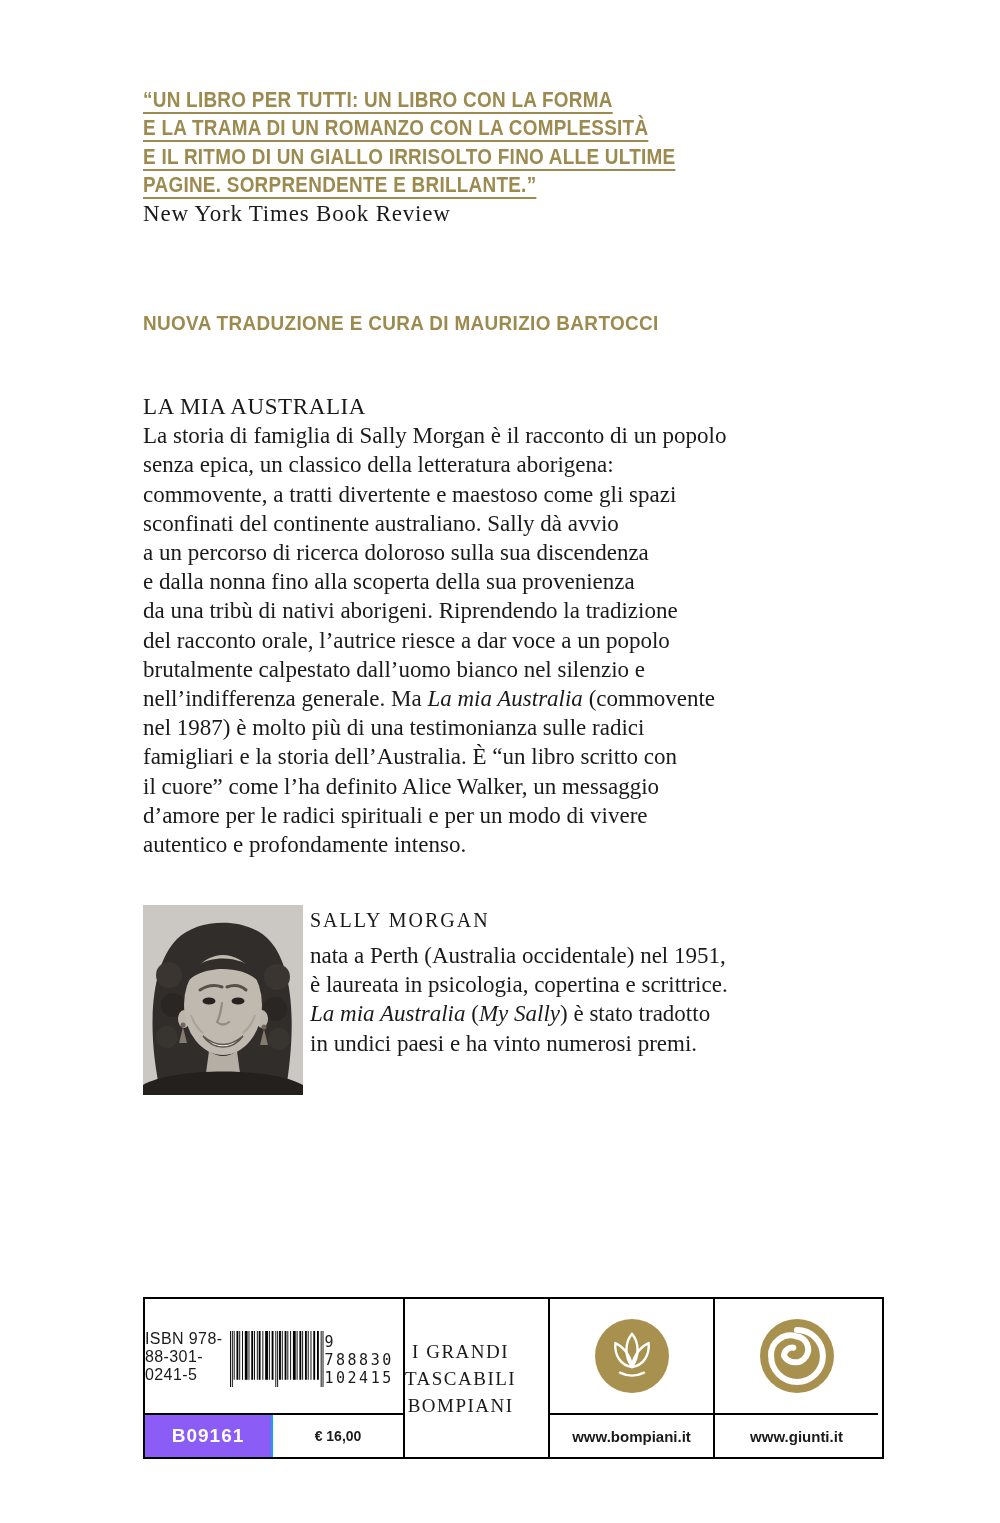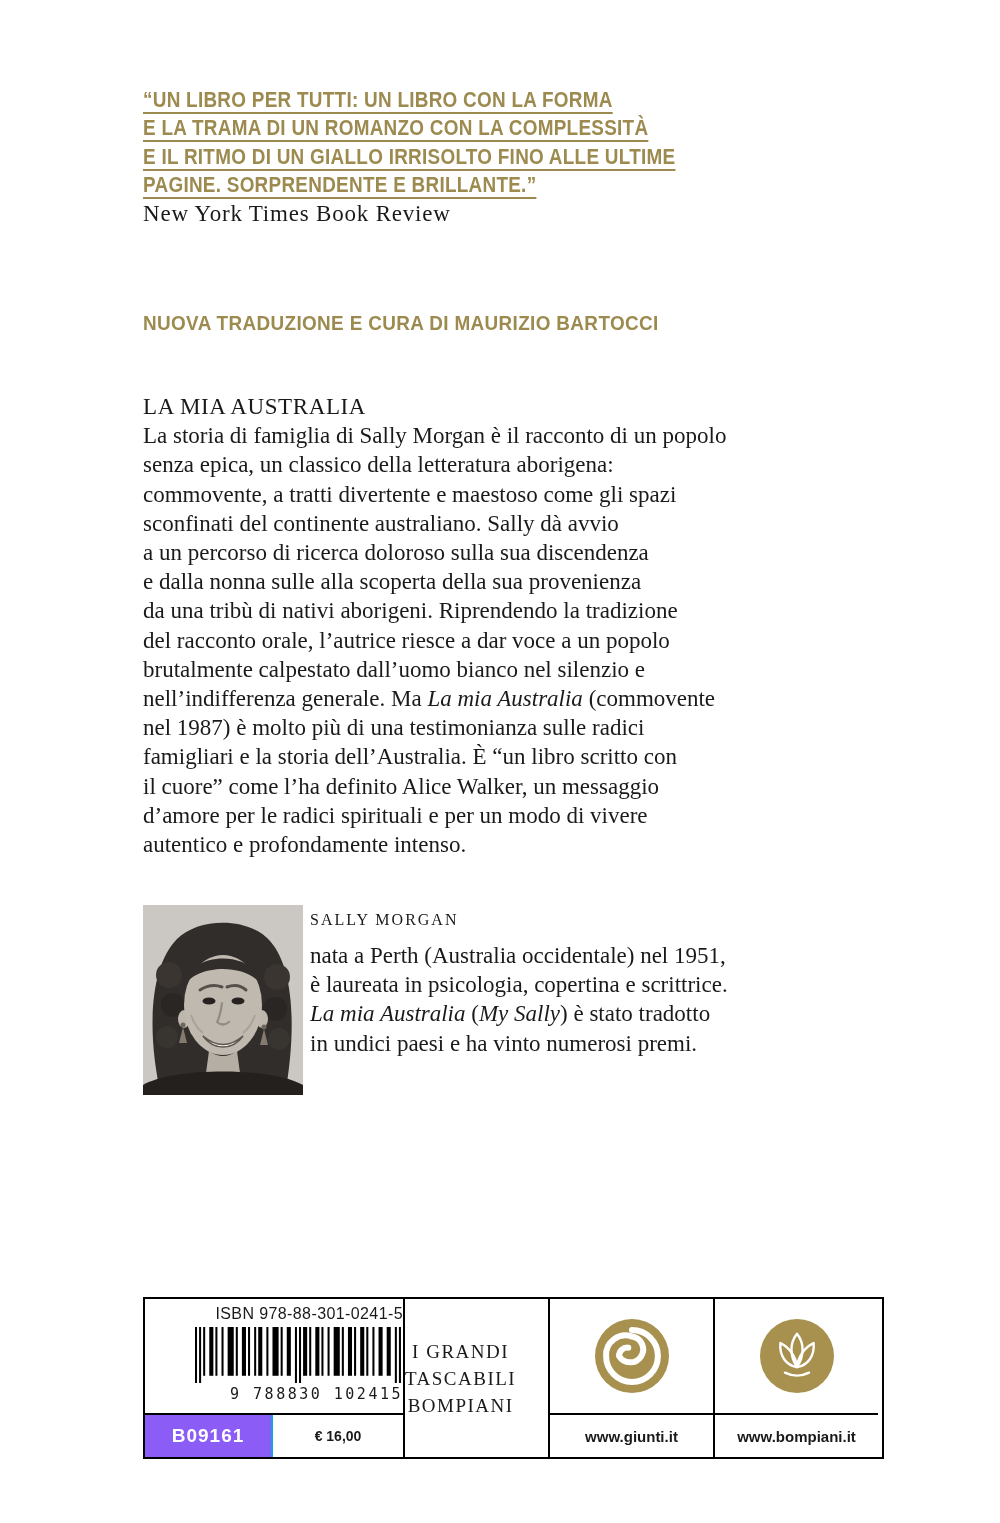--- a/index.html
+++ b/index.html
@@ -18,27 +18,27 @@
           font-size:21px;letter-spacing:.4px;color:var(--gold-text,#9c8a4f);
           transform:scaleX(.9);transform-origin:0 0;white-space:nowrap;}
 
   .synopsis{position:absolute;left:95px;top:380px;width:745px;font-size:23px;line-height:29.2px;}
   .synopsis-title{letter-spacing:.6px;}
   .synopsis i{font-style:italic;}
 
   .author{position:absolute;left:95px;top:893px;width:745px;height:195px;}
   .author-photo{position:absolute;left:0;top:0;width:160px;height:190px;display:block;}
   .author-text{position:absolute;left:167px;top:2px;width:575px;}
-  .author-name{font-size:16px;letter-spacing:2px;line-height:26px;margin-bottom:8px;}
+  .author-name{font-size:20px;letter-spacing:2px;line-height:26px;margin-bottom:8px;}
   .author-bio{font-size:23px;line-height:29.2px;}
 
   .footer{position:absolute;left:95px;top:1285px;width:737px;height:158px;border:2px solid #000;
           display:flex;font-family:"Liberation Sans",sans-serif;background:#fff;}
   .col-barcode{width:258px;display:flex;flex-direction:column;}
-  .bc-main{flex:1;display:flex;flex-direction:column;align-items:flex-end;padding-top:6px;}
+  .bc-main{flex:1;display:flex;flex-direction:row;align-items:center;padding-top:6px;}
   .isbn{font-size:16px;letter-spacing:.4px;margin-bottom:4px;}
   .barcode-svg{width:208px;height:56px;display:block;}
   .digits{font-family:"DejaVu Sans Mono",monospace;font-size:15px;letter-spacing:2.5px;margin-top:2px;}
   .code-row{height:42px;border-top:2px solid #000;display:flex;}
   .code-box{width:126px;background:#8b5cf6;color:#fff;font-weight:700;font-size:19px;letter-spacing:1px;
             display:flex;align-items:center;justify-content:center;}
   .price{flex:1;border-left:2px solid #0ea5e9;display:flex;align-items:center;justify-content:center;
          font-weight:700;font-size:14px;}
   .col-series{width:143px;border-left:2px solid #000;display:flex;align-items:center;justify-content:flex-start;
               font-family:"Liberation Serif",serif;}
@@ -71,21 +71,21 @@
   <div class="banner">NUOVA TRADUZIONE E CURA DI MAURIZIO BARTOCCI</div>
 
   <div class="synopsis">
     <div class="synopsis-title">LA MIA AUSTRALIA</div>
     <div class="synopsis-body">
         <div><span>La storia di famiglia di Sally Morgan è il racconto di un popolo</span></div>
         <div><span>senza epica, un classico della letteratura aborigena:</span></div>
         <div><span>commovente, a tratti divertente e maestoso come gli spazi</span></div>
         <div><span>sconfinati del continente australiano. Sally dà avvio</span></div>
         <div><span>a un percorso di ricerca doloroso sulla sua discendenza</span></div>
-        <div><span>e dalla nonna sulle alla scoperta della sua provenienza</span></div>
+        <div><span>e dalla nonna fino alla scoperta della sua provenienza</span></div>
         <div><span>da una tribù di nativi aborigeni. Riprendendo la tradizione</span></div>
         <div><span>del racconto orale, l’autrice riesce a dar voce a un popolo</span></div>
         <div><span>brutalmente calpestato dall’uomo bianco nel silenzio e</span></div>
         <div><span>nell’indifferenza generale. Ma </span><i>La mia Australia</i><span> (commovente</span></div>
         <div><span>nel 1987) è molto più di una testimonianza sulle radici</span></div>
         <div><span>famigliari e la storia dell’Australia. È “un libro scritto con</span></div>
         <div><span>il cuore” come l’ha definito Alice Walker, un messaggio</span></div>
         <div><span>d’amore per le radici spirituali e per un modo di vivere</span></div>
         <div><span>autentico e profondamente intenso.</span></div>
       </div>
@@ -184,40 +184,40 @@
           <div><span>I GRANDI</span></div>
           <div><span>TASCABILI</span></div>
           <div><span>BOMPIANI</span></div>
         </div>
     </div>
 
     <div class="col-logo">
       <div class="logo-cell">
         <svg viewBox="0 0 80 80" aria-hidden="true">
           <circle cx="40" cy="40" r="40" fill="#a8914f"></circle>
-          <path d="M40 12 A28 28 0 1 1 12 40 A21 21 0 0 1 40 19 A14 14 0 1 1 26 40 A9 9 0 0 1 36 31" fill="none" stroke="#fff" stroke-width="6.5" stroke-linecap="round"></path>
-        </svg>
-      </div>
-      <div class="url-cell">www.giunti.it</div>
-    </div>
-
-    <div class="col-logo">
-      <div class="logo-cell">
-        <svg viewBox="0 0 80 80" aria-hidden="true">
-          <circle cx="40" cy="40" r="40" fill="#a8914f"></circle>
           <g fill="none" stroke="#fff" stroke-width="2.6" stroke-linecap="round" stroke-linejoin="round">
             <path d="M40 16 C32 26 32 40 40 52 C48 40 48 26 40 16 Z"></path>
             <path d="M22 26 C21 40 28 50 40 52 C39 42 33 31 22 26 Z"></path>
             <path d="M58 26 C59 40 52 50 40 52 C41 42 47 31 58 26 Z"></path>
             <path d="M27 58 C35 62 45 62 53 58"></path>
           </g>
         </svg>
       </div>
       <div class="url-cell">www.bompiani.it</div>
     </div>
+
+    <div class="col-logo">
+      <div class="logo-cell">
+        <svg viewBox="0 0 80 80" aria-hidden="true">
+          <circle cx="40" cy="40" r="40" fill="#a8914f"></circle>
+          <path d="M40 12 A28 28 0 1 1 12 40 A21 21 0 0 1 40 19 A14 14 0 1 1 26 40 A9 9 0 0 1 36 31" fill="none" stroke="#fff" stroke-width="6.5" stroke-linecap="round"></path>
+        </svg>
+      </div>
+      <div class="url-cell">www.giunti.it</div>
+    </div>
   </div>
 
   <div class="credits">
       <div><span>In copertina: </span><i>Indigenous Australian woman with white skin</i><span>, 2016 © Susan Adams / Bridgeman Images.</span></div>
       <div><span>Progetto grafico generale: Polystudio. Progetto grafico di copertina: Paola Bartozzi.</span></div>
     </div>
 
 </div>
 
 </body></html>

